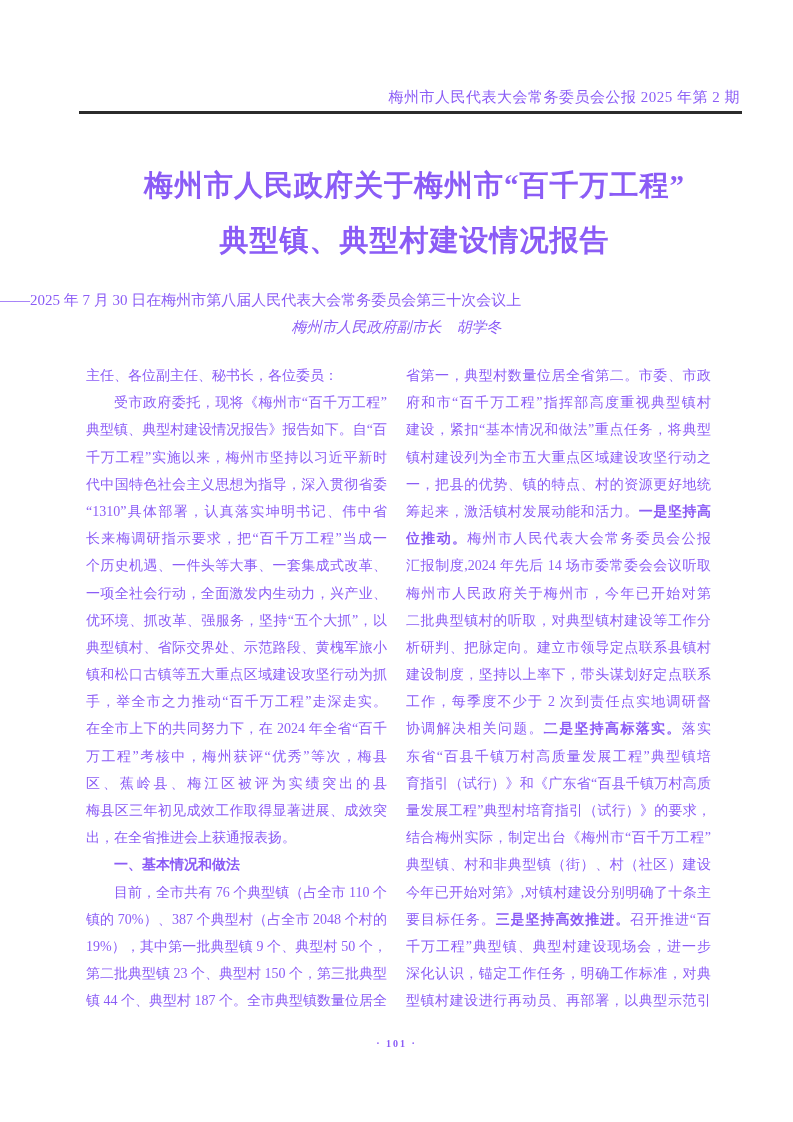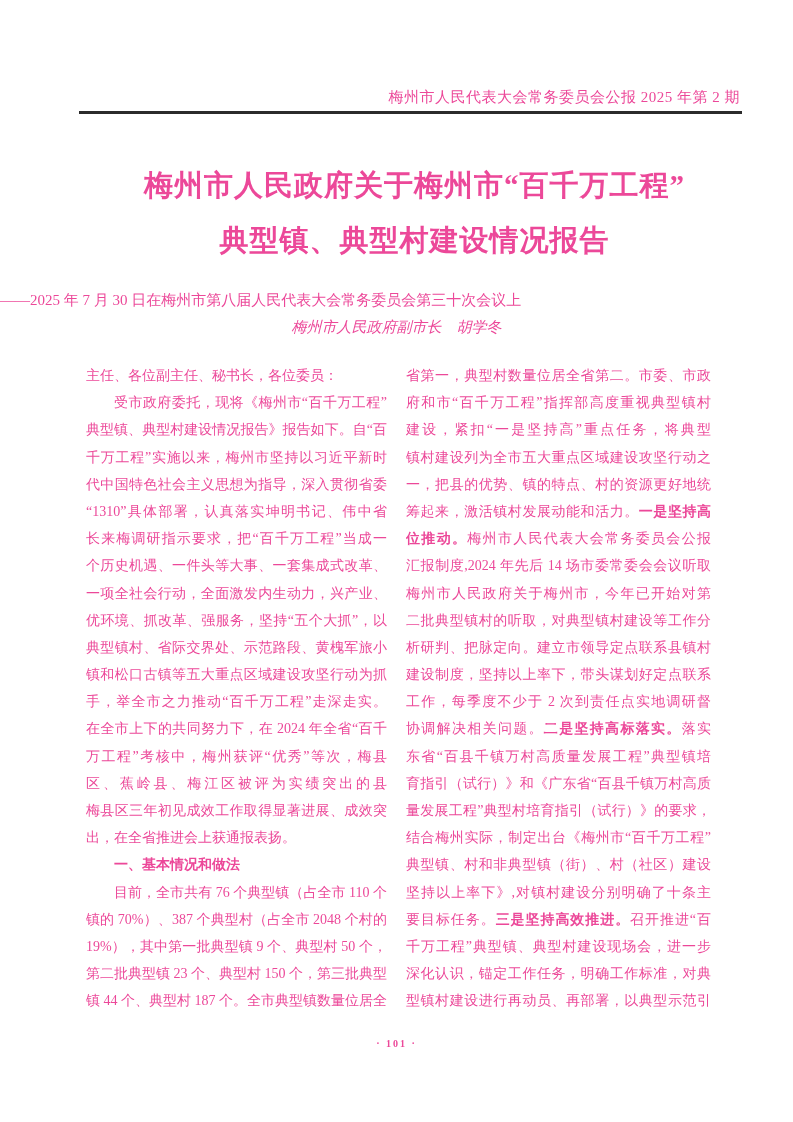--- a/index.html
+++ b/index.html
@@ -1,19 +1,19 @@
 <!DOCTYPE html>
 <html><head>
 <meta charset="utf-8">
 <style>
   * { margin:0; padding:0; box-sizing:border-box; }
   html,body { background:#ffffff; }
   .page {
     position:relative; width:793px; height:1122px; margin:0 auto;
-    background:#ffffff; color:#ec4899; overflow:hidden;
+    background:#ffffff; color:#8b5cf6; overflow:hidden;
     font-family:"Liberation Serif","DejaVu Serif",serif;
   }
   .header-text {
     position:absolute; top:88px; right:53px;
     font-size:15px; letter-spacing:0.5px; white-space:nowrap;
   }
   .header-rule {
     position:absolute; top:111px; left:79px; width:663px; height:3px;
     background:#2b2b2b;
   }
@@ -87,38 +87,38 @@
       <div class="line left indent"><span class="b">一、基本情况和做法</span></div>
       <div class="line indent"><span>目前，全市共有 76 个典型镇（占全市 110 个</span></div>
       <div class="line"><span>镇的 70%）、387 个典型村（占全市 2048 个村的</span></div>
       <div class="line"><span>19%），其中第一批典型镇 9 个、典型村 50 个，</span></div>
       <div class="line"><span>第二批典型镇 23 个、典型村 150 个，第三批典型</span></div>
       <div class="line"><span>镇 44 个、典型村 187 个。全市典型镇数量位居全</span></div>
     </div>
   <div class="col col-1">
       <div class="line"><span>省第一，典型村数量位居全省第二。市委、市政</span></div>
       <div class="line"><span>府和市“百千万工程”指挥部高度重视典型镇村</span></div>
-      <div class="line"><span>建设，紧扣“一是坚持高”重点任务，将典型</span></div>
+      <div class="line"><span>建设，紧扣“基本情况和做法”重点任务，将典型</span></div>
       <div class="line"><span>镇村建设列为全市五大重点区域建设攻坚行动之</span></div>
       <div class="line"><span>一，把县的优势、镇的特点、村的资源更好地统</span></div>
       <div class="line"><span>筹起来，激活镇村发展动能和活力。</span><span class="b">一是坚持高</span></div>
       <div class="line"><span class="b">位推动。</span><span>梅州市人民代表大会常务委员会公报</span></div>
       <div class="line"><span>汇报制度,2024 年先后 14 场市委常委会会议听取</span></div>
       <div class="line"><span>梅州市人民政府关于梅州市，今年已开始对第</span></div>
       <div class="line"><span>二批典型镇村的听取，对典型镇村建设等工作分</span></div>
       <div class="line"><span>析研判、把脉定向。建立市领导定点联系县镇村</span></div>
       <div class="line"><span>建设制度，坚持以上率下，带头谋划好定点联系</span></div>
       <div class="line"><span>工作，每季度不少于 2 次到责任点实地调研督导，</span></div>
       <div class="line"><span>协调解决相关问题。</span><span class="b">二是坚持高标落实。</span><span>落实《广</span></div>
       <div class="line"><span>东省“百县千镇万村高质量发展工程”典型镇培</span></div>
       <div class="line"><span>育指引（试行）》和《广东省“百县千镇万村高质</span></div>
       <div class="line"><span>量发展工程”典型村培育指引（试行）》的要求，</span></div>
       <div class="line"><span>结合梅州实际，制定出台《梅州市“百千万工程”</span></div>
       <div class="line"><span>典型镇、村和非典型镇（街）、村（社区）建设主</span></div>
-      <div class="line"><span>坚持以上率下》,对镇村建设分别明确了十条主</span></div>
+      <div class="line"><span>今年已开始对第》,对镇村建设分别明确了十条主</span></div>
       <div class="line"><span>要目标任务。</span><span class="b">三是坚持高效推进。</span><span>召开推进“百</span></div>
       <div class="line"><span>千万工程”典型镇、典型村建设现场会，进一步</span></div>
       <div class="line"><span>深化认识，锚定工作任务，明确工作标准，对典</span></div>
       <div class="line"><span>型镇村建设进行再动员、再部署，以典型示范引</span></div>
     </div>
 
   <div class="footer">· 101 ·</div>
 
 </div>
 

